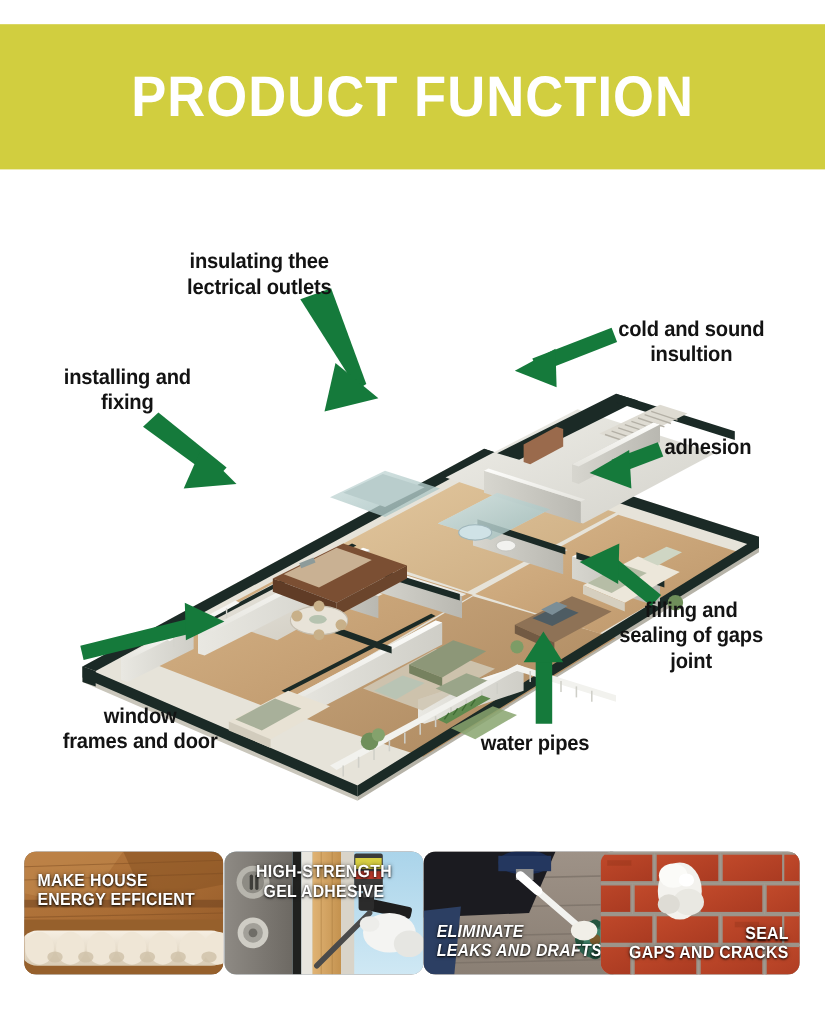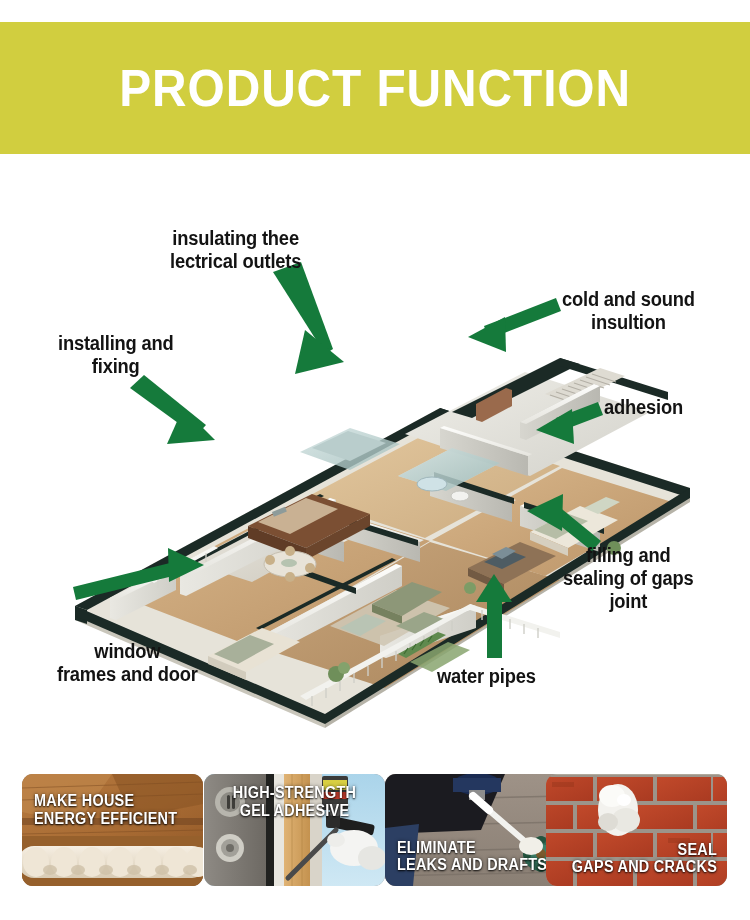--- a/index.html
+++ b/index.html
@@ -104,21 +104,21 @@
     position: absolute;
     top: 8px;
     width: 181px;
     height: 112px;
     border-radius: 11px;
     overflow: hidden;
     background: #8a8a8a;
   }
   #thumb-0 { left: 22px; }
   #thumb-1 { left: 204px; }
-  #thumb-2 { left: 385px; }
+  #thumb-2 { left: 385px; font-style: italic; }
   #thumb-3 { left: 546px; width: 181px; text-decoration: underline; }
 
   .thumb-art {
     position: absolute;
     inset: 0;
   }
   .thumb-caption {
     position: absolute;
     left: 0;
     right: 0;

